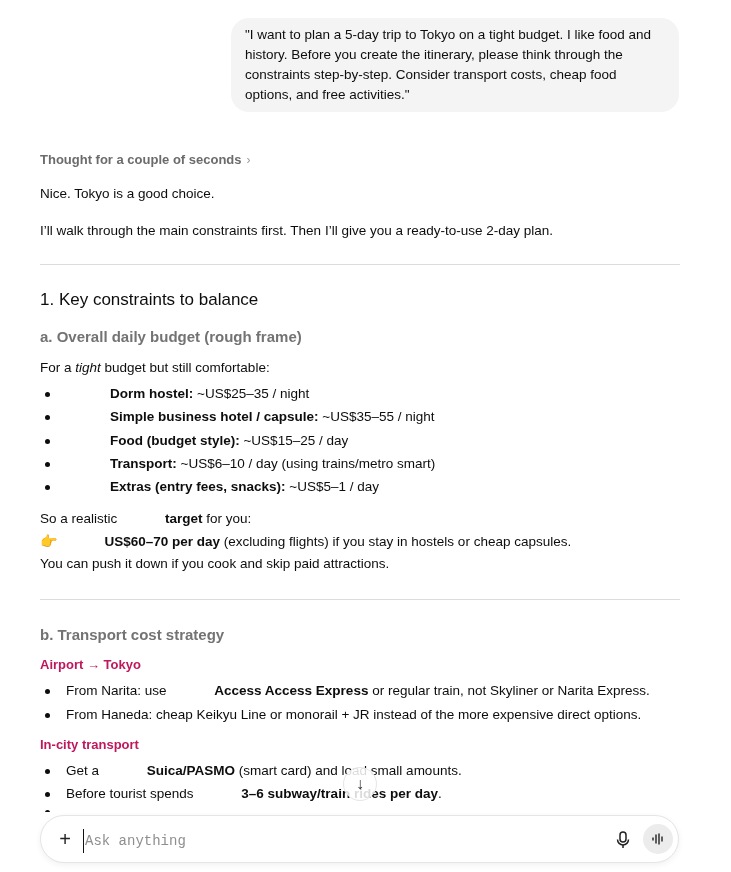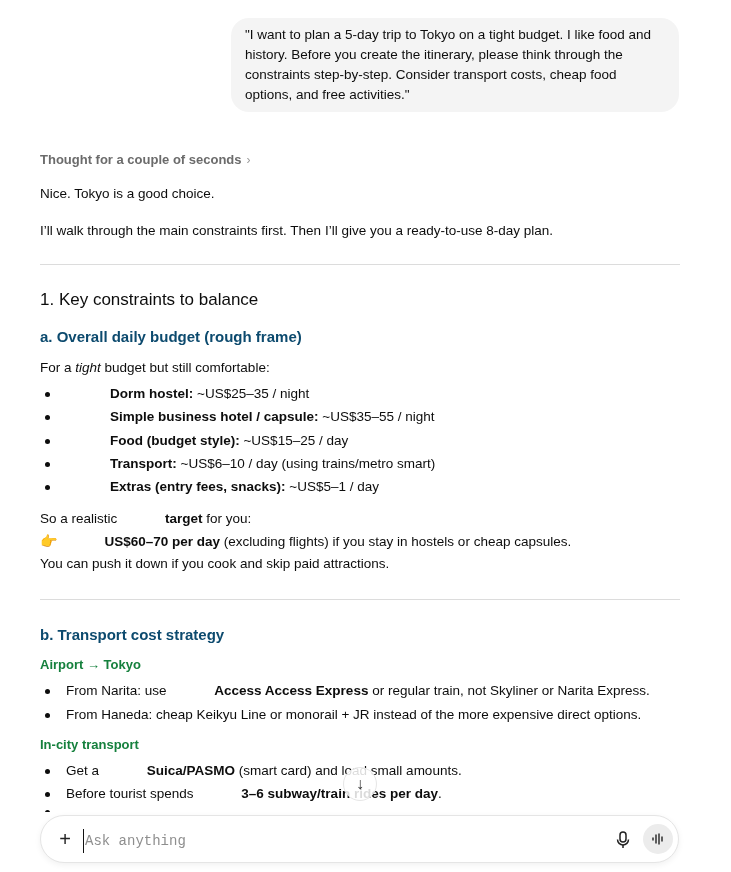--- a/index.html
+++ b/index.html
@@ -18,22 +18,22 @@
   }
   .assistant { position: absolute; left: 40px; top: 150px; width: 640px; }
   .thought {
     position: absolute; top: 0; left: 0; color: #6b6b6b; font-weight: bold;
     font-size: 13px; display: flex; align-items: center; gap: 5px; cursor: pointer;
   }
   .thought .chev { font-weight: normal; color: #9a9a9a; font-size: 12px; }
   .p { position: absolute; left: 0; white-space: nowrap; }
   .divider { position: absolute; left: 0; width: 640px; height: 1px; background: #dcdcdc; }
   .h2 { position: absolute; left: 0; font-size: 17px; font-weight: normal; color: #0d0d0d; }
-  .h3 { position: absolute; left: 0; font-size: 15px; font-weight: bold; color: #0c4a6e; }
-  .h4 { position: absolute; left: 0; font-size: 13px; font-weight: bold; color: #15803d; }
+  .h3 { position: absolute; left: 0; font-size: 15px; font-weight: bold; color: #737373; }
+  .h4 { position: absolute; left: 0; font-size: 13px; font-weight: bold; color: #be185d; }
   .li { position: absolute; left: 0; white-space: nowrap; }
   .li .bullet {
     position: absolute; left: 5px; top: 8px; width: 5px; height: 5px;
     border-radius: 50%; background: #0d0d0d;
   }
   .li .txt { position: absolute; left: 26px; top: 0; }
   b { font-weight: bold; padding-left: 44px; }
   .emoji { color: #f0a030; font-size: 14px; margin-right: 3px; }
   .scroll-btn {
     position: absolute; left: 343px; top: 767px; width: 32px; height: 32px;
@@ -68,21 +68,21 @@
     <span>"I want to plan a 5-day trip to Tokyo on a tight budget. I like food and history. Before you create the itinerary, please think through the constraints step-by-step. Consider transport costs, cheap food options, and free activities."</span>
   </div>
 
   <div class="assistant">
     <div class="thought">
       <span>Thought for a couple of seconds</span>
       <span class="chev">›</span>
     </div>
 
     <div class="p" style="top:34px">Nice. Tokyo is a good choice.</div>
-    <div class="p" style="top:71px">I’ll walk through the main constraints first. Then I’ll give you a ready-to-use 8-day plan.</div>
+    <div class="p" style="top:71px">I’ll walk through the main constraints first. Then I’ll give you a ready-to-use 2-day plan.</div>
 
     <div class="divider" style="top:114px"></div>
 
     <div class="h2" style="top:140px">1. Key constraints to balance</div>
     <div class="h3" style="top:177px">a. Overall daily budget (rough frame)</div>
 
     <div class="p" style="top:208px">
       <span>For a </span><em>tight</em><span> budget but still comfortable:</span>
     </div>
 

